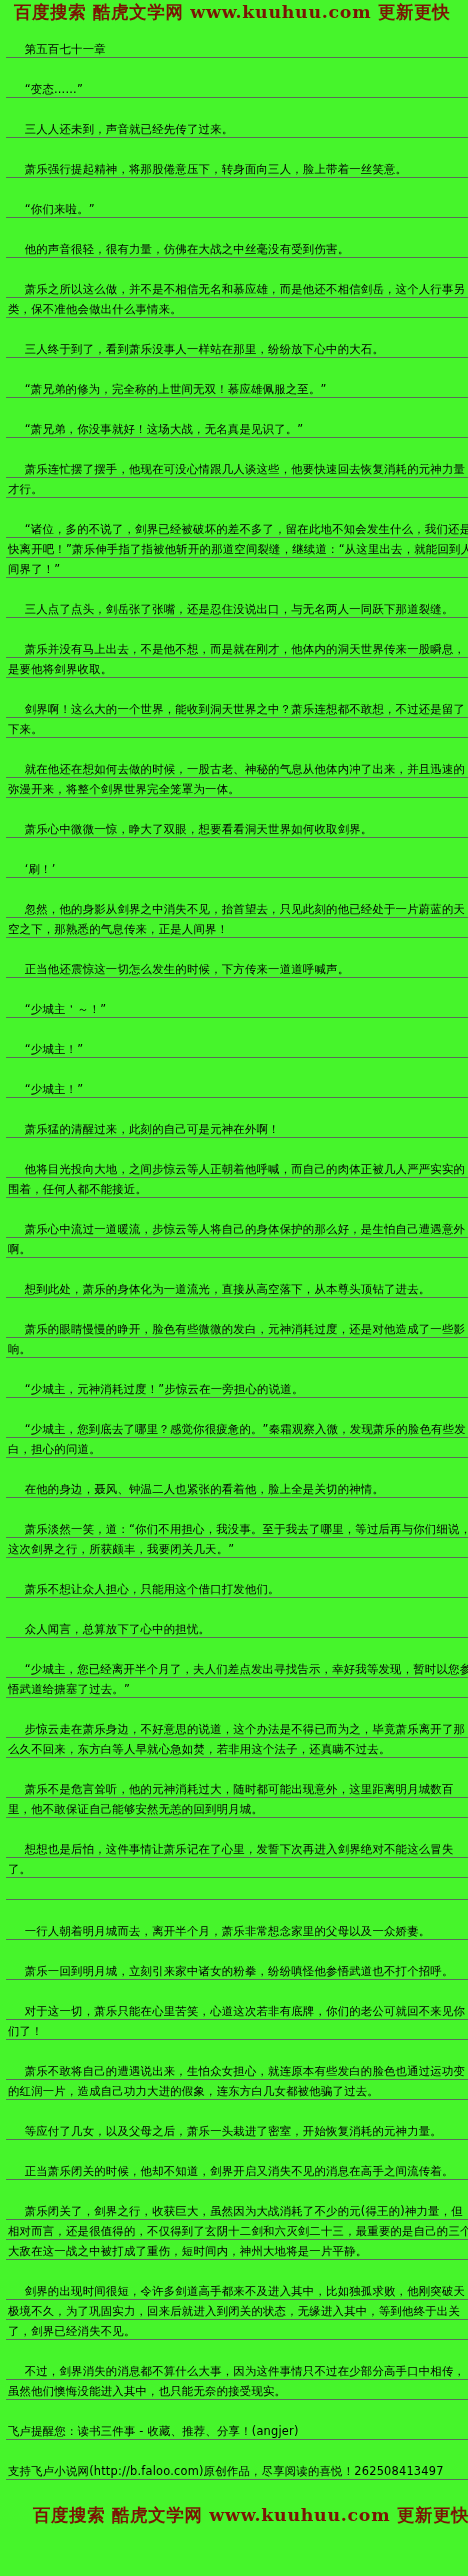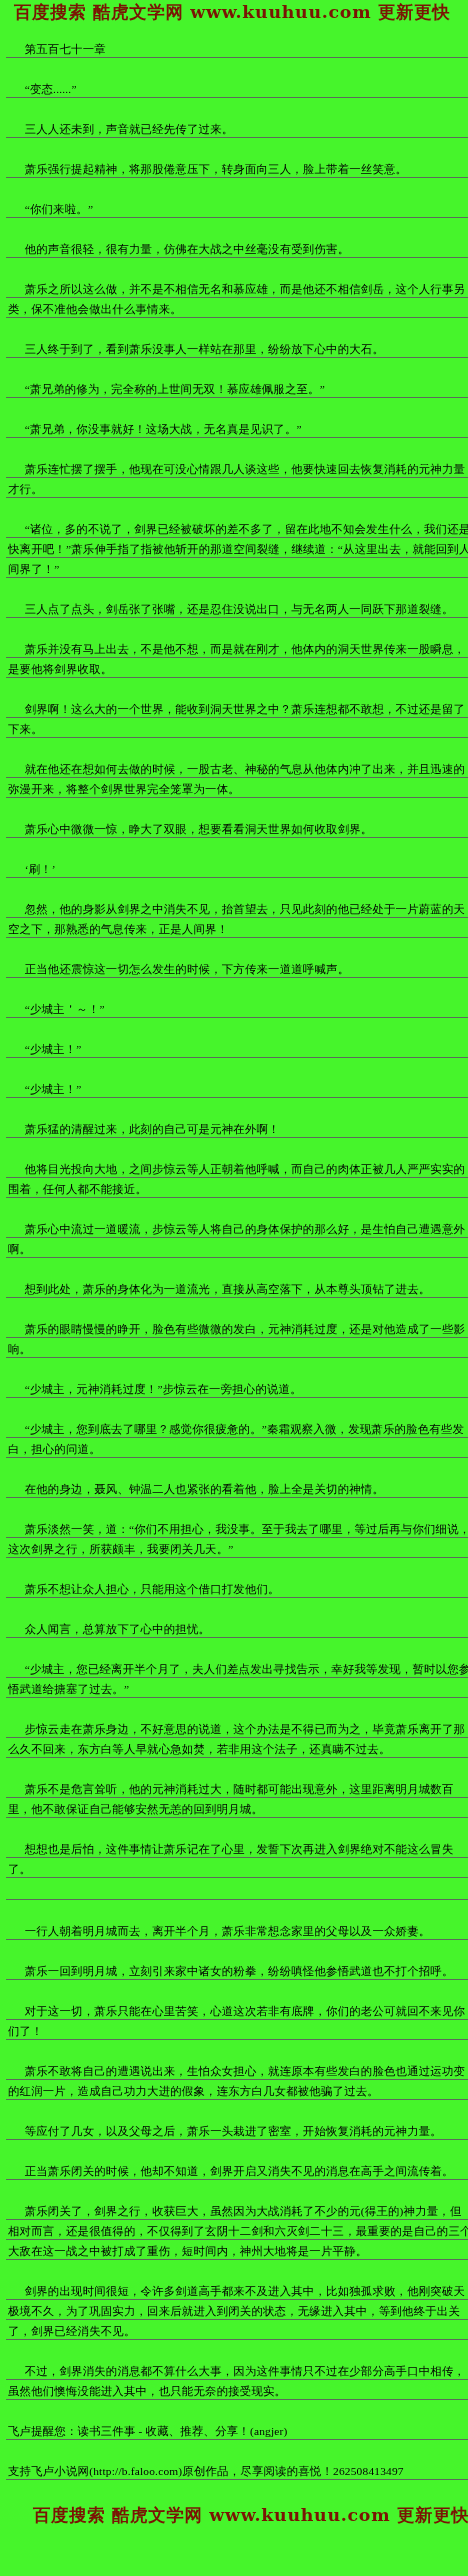--- a/index.html
+++ b/index.html
@@ -16,21 +16,21 @@
     font-size:17.4px;
     line-height:21.4px;
     color:#7a1404;
     padding:2px 0 0 8px;
     white-space:nowrap;
     letter-spacing:0.7px;
   }
   .banner.bottom{
     padding:4px 0 0 27px;
   }
-  .content{width:456px;font-family:Liberation Serif, serif;}
+  .content{width:456px;}
   .para{
     width:468px;
     box-sizing:border-box;
     padding:0 1.3px 0 2px;
     font-size:11.4px;
     line-height:20px;
     min-height:20px;
     letter-spacing:0.2px;
     text-indent:16.7px;
     margin:16px 0 20px 0;

